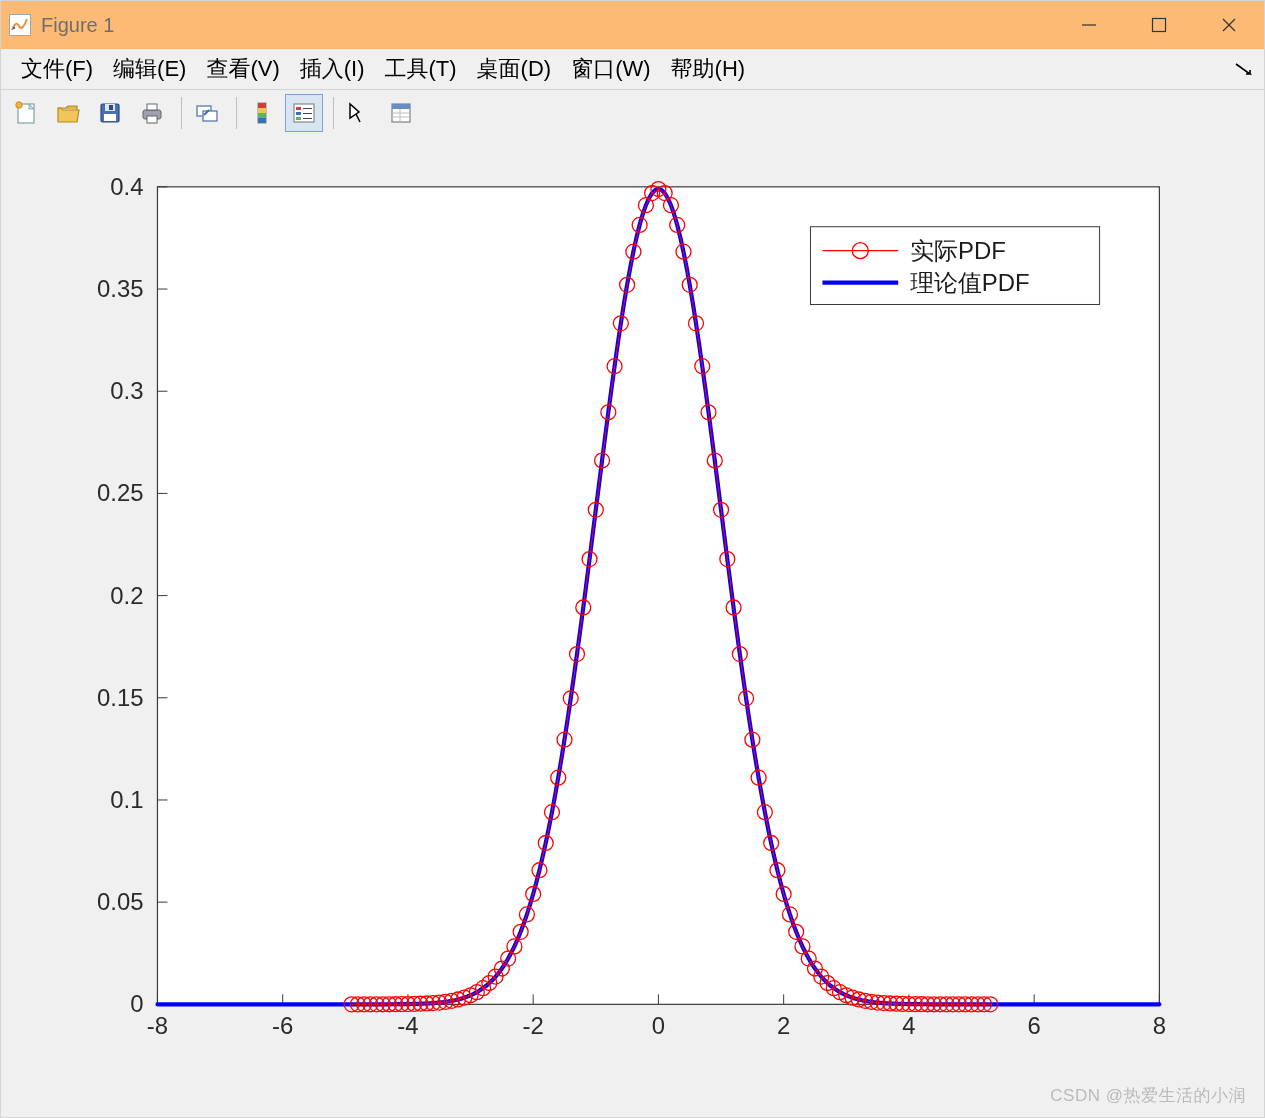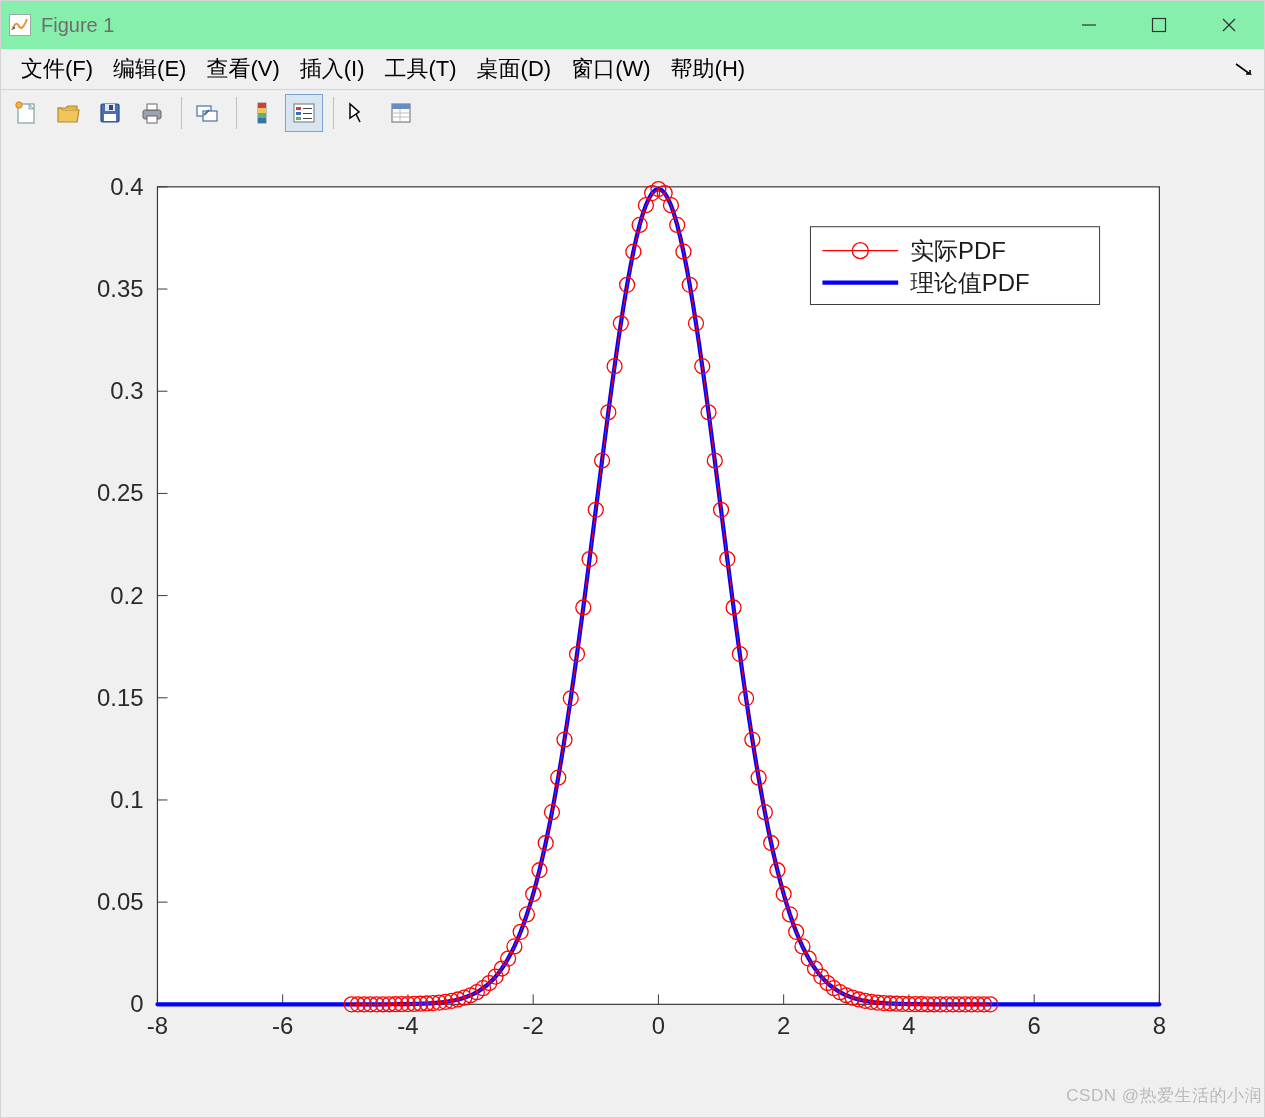--- a/index.html
+++ b/index.html
@@ -14,21 +14,21 @@
 .window {
   width: 1265px;
   height: 1118px;
   background: #f0f0f0;
   border: 1px solid #d4d4d4;
   box-sizing: border-box;
   position: relative;
 }
 .titlebar {
   height: 48px;
-  background: #86efac;
+  background: #fdba74;
   display: flex;
   align-items: center;
   padding: 0 0 0 8px;
   color: #6e6e6e;
   font-size: 20px;
 }
 .titlebar .app-icon {
   width: 22px;
   height: 22px;
   margin-right: 10px;
@@ -91,21 +91,21 @@
 .figure-area {
   position: absolute;
   left: 1px;
   right: 1px;
   top: 136px;
   bottom: 1px;
   background: #f0f0f0;
 }
 .watermark {
   position: absolute;
-  right: 2px;
+  right: 18px;
   bottom: 10px;
   color: rgba(120,120,120,0.45);
   font-size: 17px;
   letter-spacing: 0.5px;
 }
 svg text { font-family: Arial, "Microsoft YaHei", sans-serif; }
 </style>
 </head>
 <body>
 

